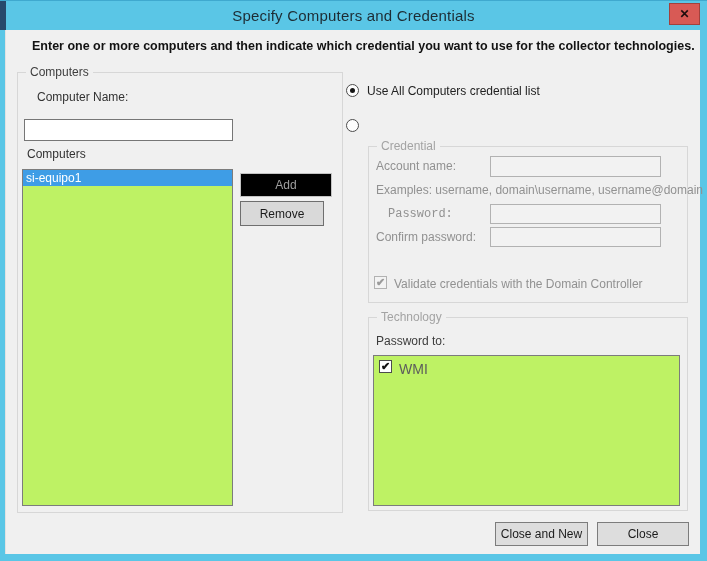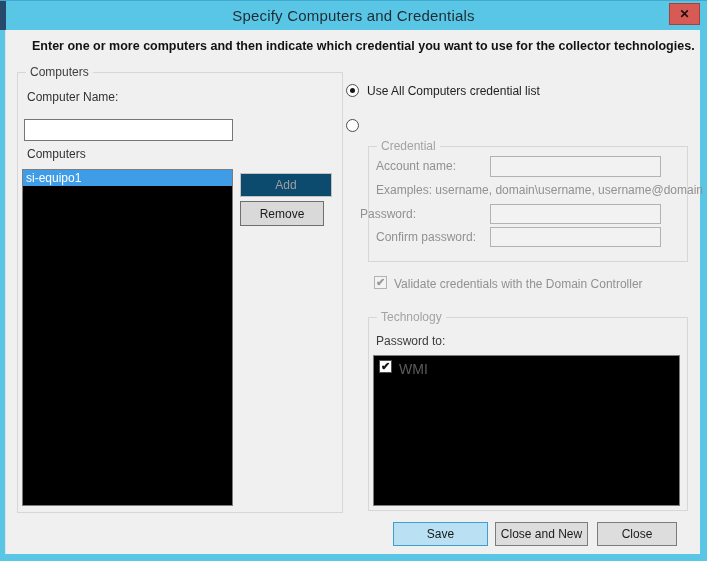--- a/index.html
+++ b/index.html
@@ -57,36 +57,36 @@
 
   .text-input {
     position:absolute; background:#ffffff; border:1px solid #767676;
     font-size:12px; padding:0 3px; font-family:"Liberation Sans",sans-serif;
   }
   .text-input.disabled {
     background:#f2f2f2; border:1px solid #b2b2b2;
   }
 
   .listbox {
-    position:absolute; background:#000000; border:1px solid #7c7c7c;
+    position:absolute; background:#bef264; border:1px solid #7c7c7c;
     overflow:hidden;
   }
   .list-item {
     height:16px; line-height:16px; font-size:12px; padding-left:3px;
     color:#ffffff; background:#3e9de6; cursor:default;
   }
 
   .btn {
     position:absolute; font-size:12px; text-align:center;
     display:flex; align-items:center; justify-content:center;
     cursor:pointer; font-family:"Liberation Sans",sans-serif;
   }
   .btn.gray   { background:#d9d9d9; border:1px solid #6f6f6f; color:#1b1b1b; }
   .btn.gray2  { background:#dddddd; border:1px solid #7c7c7c; color:#1b1b1b; }
-  .btn.disabled { background:#0c4a6e; border:1px solid #c3c3c3; color:#9f9f9f; cursor:default; }
+  .btn.disabled { background:#000000; border:1px solid #c3c3c3; color:#9f9f9f; cursor:default; }
   .btn.primary { background:#b9e1f3; border:1px solid #3f9fce; color:#16191b; }
 
   .radio {
     position:absolute; width:13px; height:13px; border-radius:50%;
     border:1px solid #4c4c4c; background:#fdfdfd;
   }
   .radio .dot {
     position:absolute; left:3px; top:3px; width:5px; height:5px;
     border-radius:50%; background:#161616; display:none;
   }
@@ -122,51 +122,51 @@
   </div>
 
   <div class="content"></div>
 
   <div class="instruction">Enter one or more computers and then indicate which credential you want to use for the collector technologies.</div>
 
   <div class="fieldset" style="left:17px; top:71px; width:326px; height:441px;">
     <span class="legend">Computers</span>
   </div>
 
-  <span class="lbl" style="left:27px; top:89px;">Computer Name:</span>
+  <span class="lbl" style="left:37px; top:89px;">Computer Name:</span>
 
   <input class="text-input" style="left: 24px; top: 118px; width: 209px; height: 22px;" value="">
 
   <span class="lbl" style="left:27px; top:146px;">Computers</span>
 
   <div class="listbox" style="left:22px; top:168px; width:211px; height:337px;">
     <div class="list-item">si-equipo1</div>
   </div>
 
   <div class="btn disabled" style="left:240px; top:172px; width:92px; height:24px;">Add</div>
 
   <div class="btn gray" style="left:240px; top:200px; width:84px; height:25px;">Remove</div>
 
   <div class="radio on" style="left:346px; top:83px;">
       <span class="dot"></span>
     </div>
   <span class="lbl" style="left:367px; top:83px; color:#222222;">Use All Computers credential list</span>
 
   <div class="radio" style="left:346px; top:118px;"></div>
 
-  <div class="fieldset" style="left:368px; top:145px; width:320px; height:116px;">
+  <div class="fieldset" style="left:368px; top:145px; width:320px; height:157px;">
     <span class="legend dim">Credential</span>
   </div>
 
   <span class="lbl dim" style="left:376px; top:158px;">Account name:</span>
   <input class="text-input disabled" style="left: 490px; top: 155px; width: 171px; height: 21px;" disabled="" value="">
 
   <span class="lbl dim" style="left:376px; top:182px;">Examples: username, domain\username, username@domain</span>
 
-  <span class="lbl dim" style="left:360px; top:206px;">Password:</span>
+  <span class="lbl dim" style="left:388px; top:206px;font-family:Liberation Mono, monospace;">Password:</span>
   <input class="text-input disabled" style="left: 490px; top: 203px; width: 171px; height: 20px;" disabled="" value="">
 
   <span class="lbl dim" style="left:376px; top:229px;">Confirm password:</span>
   <input class="text-input disabled" style="left: 490px; top: 226px; width: 171px; height: 20px;" disabled="" value="">
 
   <div class="checkbox dim" style="left:374px; top:275px;">
     <span>✔</span>
   </div>
   <span class="lbl dim" style="left:394px; top:276px;">Validate credentials with the Domain Controller</span>
 
@@ -178,19 +178,18 @@
 
   <div class="listbox" style="left:373px; top:354px; width:307px; height:151px;">
     <div class="tech-row">
       <div class="checkbox">
         <span>✔</span>
       </div>
       <span class="tech-label">WMI</span>
     </div>
   </div>
 
-  <div class="btn primary" style="left:393px; top:521px; width:95px; height:24px;">Save</div>
 
   <div class="btn gray2" style="left:495px; top:521px; width:93px; height:24px;">Close and New</div>
 
-  <div class="btn gray2" style="left:597px; top:521px; width:80px; height:24px;">Close</div>
+  <div class="btn gray2" style="left:597px; top:521px; width:92px; height:24px;">Close</div>
 
 </div>
 
 </body></html>

